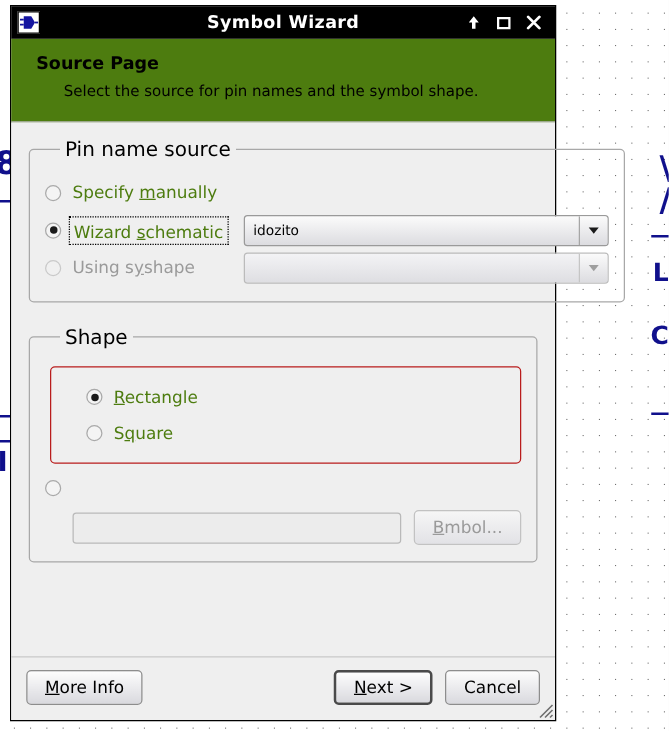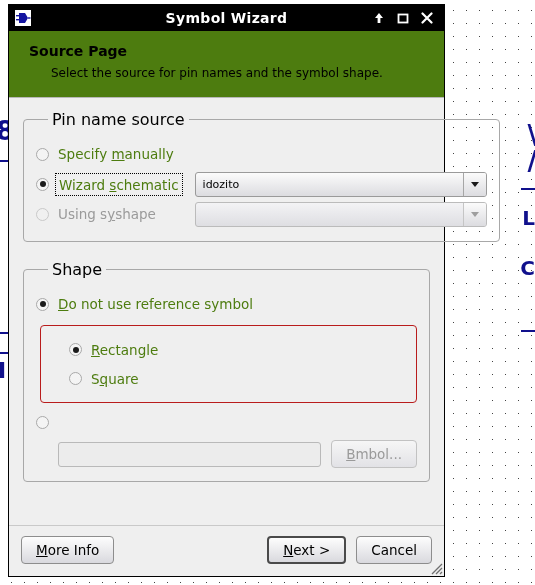--- a/index.html
+++ b/index.html
@@ -377,24 +377,20 @@
               <span class="tri dim"></span>
             </span>
         </div>
       </div>
 
     </fieldset>
 
     <fieldset class="group">
       <legend>Shape</legend>
 
-      <div class="row" style="margin-top:2px;">
-        <span class="radio checked"></span>
-        <span class="ctl-label"><span></span><u>D</u><span>o not use reference symbol</span></span>
-      </div>
 
       <div class="subpanel">
         <div class="row tight">
           <span class="radio checked"></span>
           <span class="ctl-label"><span></span><u>R</u><span>ectangle</span></span>
         </div>
         <div class="row tight">
           <span class="radio"></span>
           <span class="ctl-label"><span>S</span><u>q</u><span>uare</span></span>
         </div>

